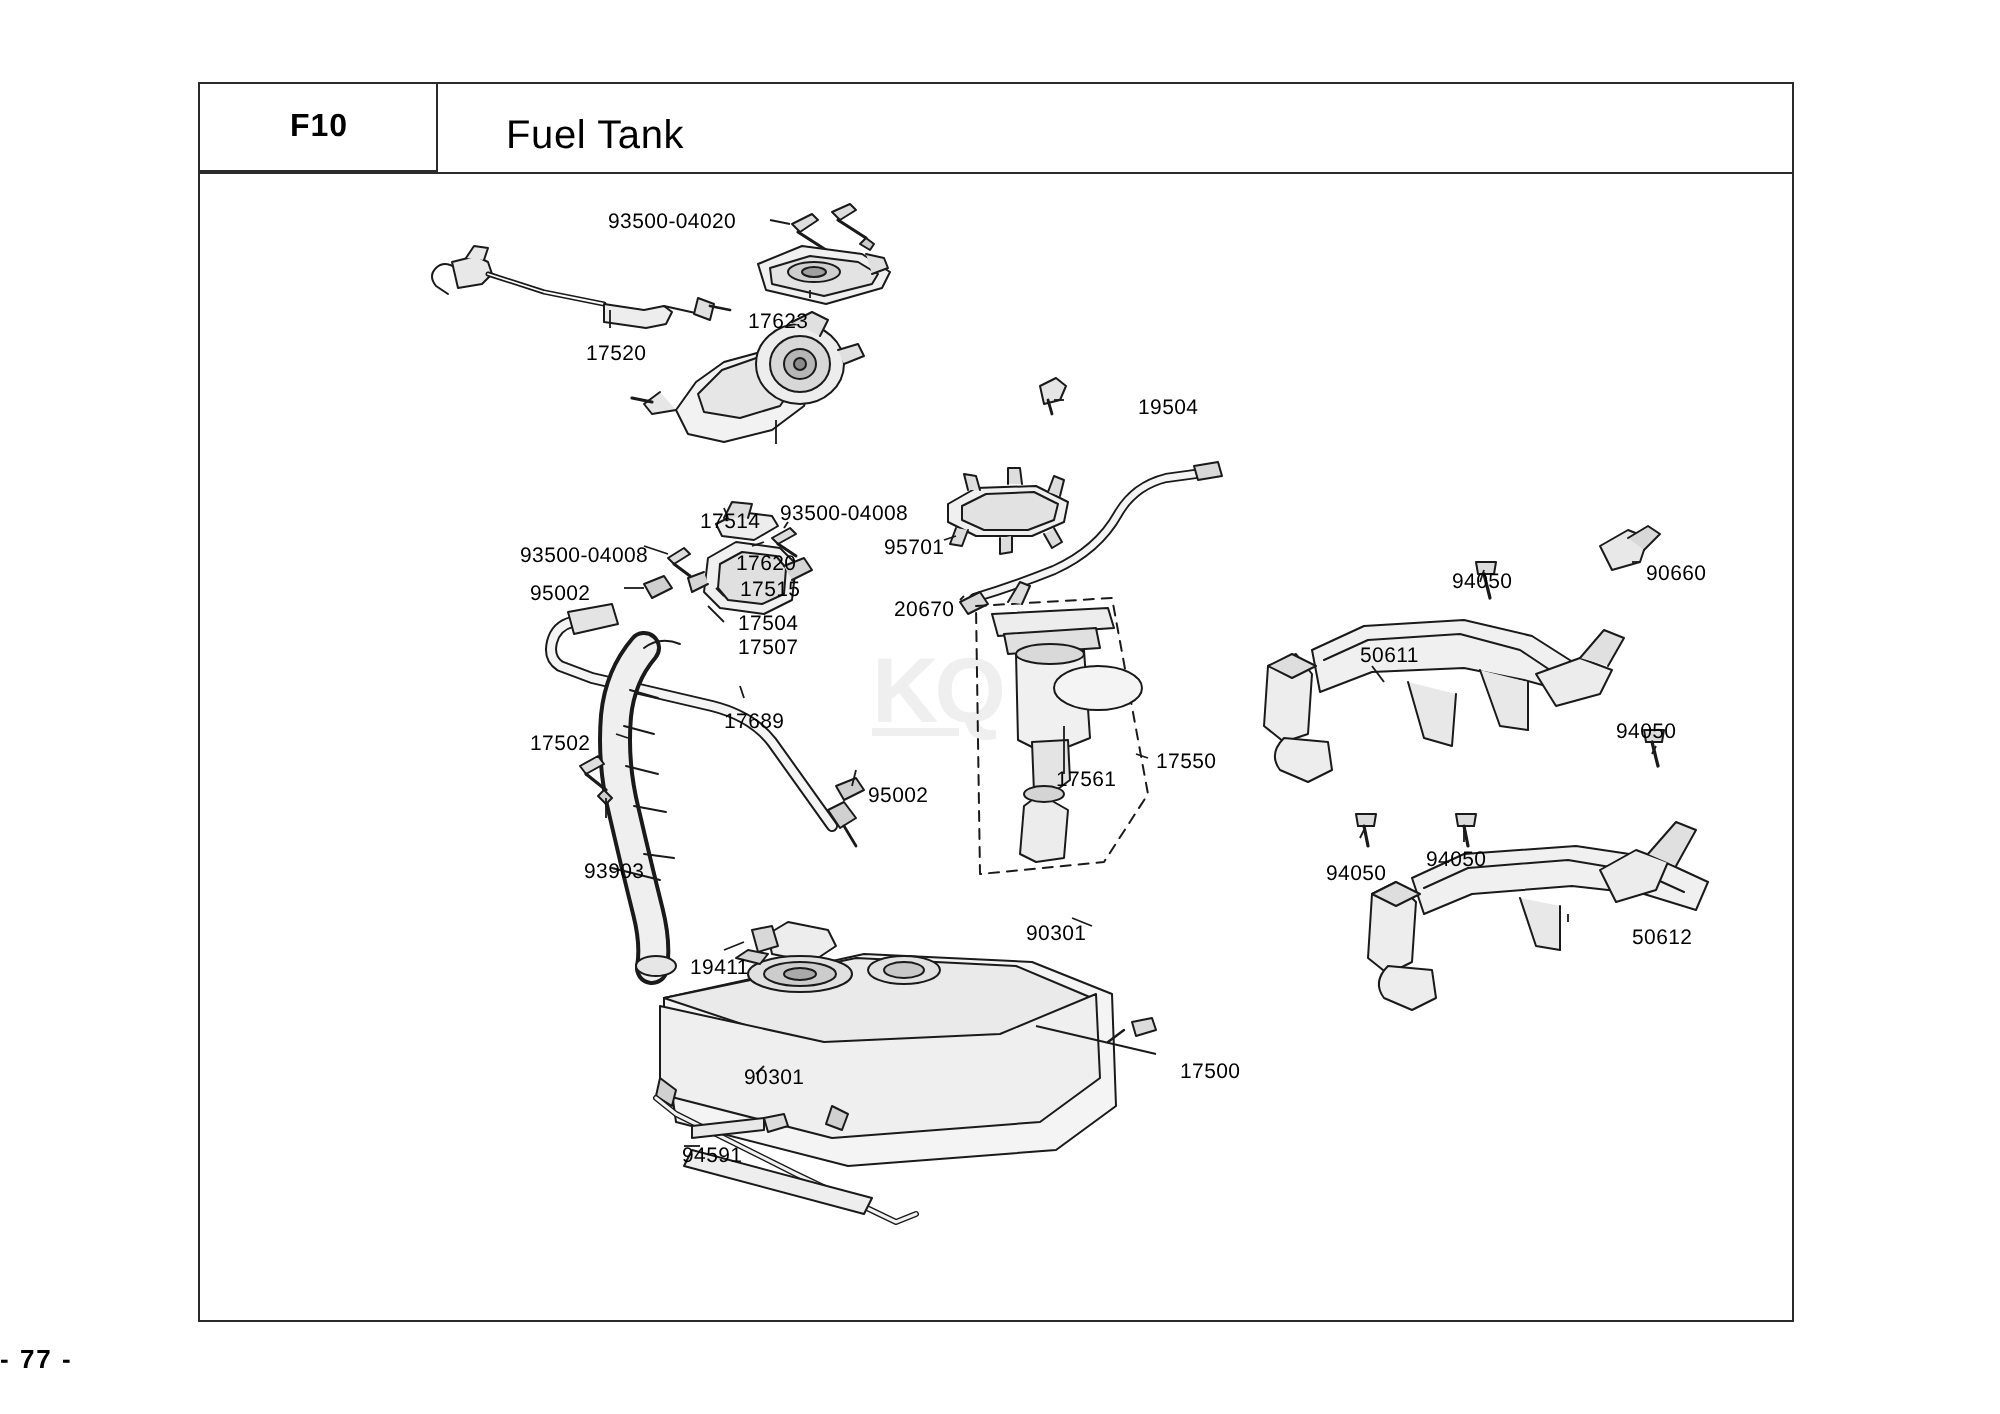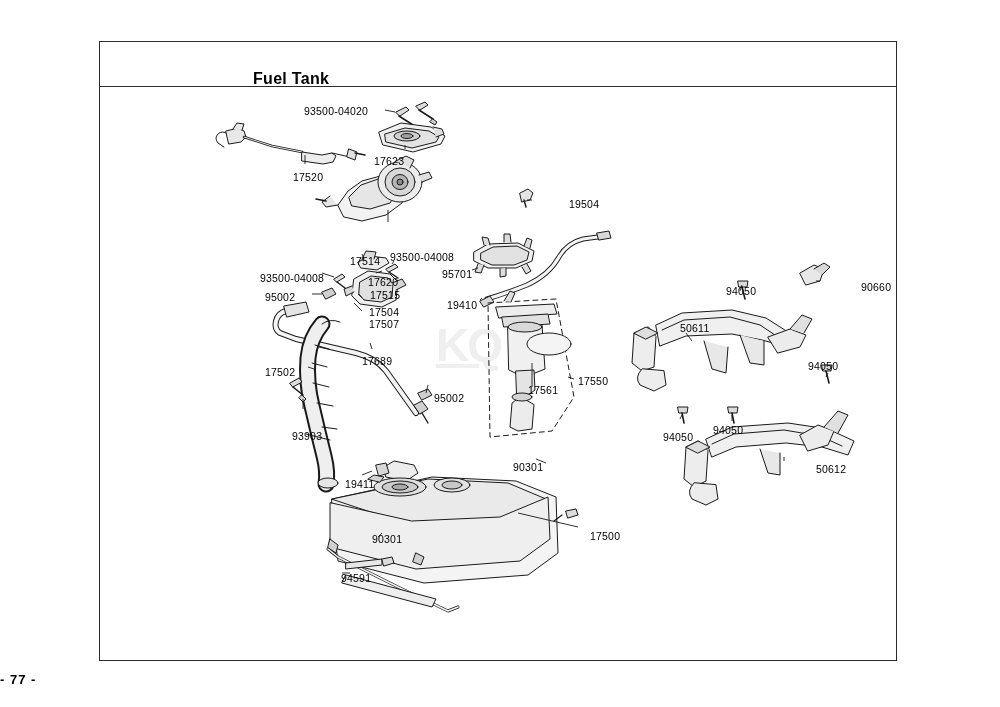--- a/index.html
+++ b/index.html
@@ -46,23 +46,23 @@
     position: absolute;
     left: 45px;
     top: 13px;
     font-size: 16px;
     font-weight: bold;
     letter-spacing: 0.5px;
   }
   .title-name {
     position: absolute;
     left: 253px;
-    top: 70px;
-    font-size: 16px;
-    font-weight: bold;
+    top: 57px;
+    font-size: 20px;
+    font-weight: normal;
     letter-spacing: 0.3px;
   }
   .header-rule {
     position: absolute;
     left: 99px;
     top: 86px;
     width: 798px;
     height: 0;
     border-top: 1px solid #2b2b2b;
   }
@@ -104,20 +104,23 @@
     user-select: none;
   }
 </style>
 </head>
 <body>
 
 <div id="page">
 
   <div class="sheet"></div>
   <div class="header-rule"></div>
+  <div class="title-cell">
+    <span class="title-code">F10</span>
+  </div>
   <div class="title-name">Fuel Tank</div>
 
   <div class="wm" style="left:436px; top:318px; font-size:46px; letter-spacing:-2px;text-decoration:underline;">KQ</div>
 
   <div id="drawing">
   <svg width="796" height="573" viewBox="0 0 796 573" xmlns="http://www.w3.org/2000/svg">
     <g fill="none" stroke="#1a1a1a" stroke-width="1" stroke-linejoin="round" stroke-linecap="round">
 
       <path d="M128 47 q-6 -4 -10 0 q-4 4 0 9 l6 4"></path>
       <path d="M126 44 l12 -3 l6 3 l2 6 l-5 5 l-12 2 z" fill="#e8e8e8"></path>
@@ -347,25 +350,25 @@
   <div class="lbl" style="left:304px; top:105px;">93500-04020</div>
   <div class="lbl" style="left:374px; top:155px;">17623</div>
   <div class="lbl" style="left:293px; top:171px;">17520</div>
   <div class="lbl" style="left:541px; top:198px;margin-left:28px;">19504</div>
   <div class="lbl" style="left:368px; top:228px;margin-top:48px;">17620</div>
   <div class="lbl" style="left:350px; top:255px;">17514</div>
   <div class="lbl" style="left:390px; top:251px;">93500-04008</div>
   <div class="lbl" style="left:442px; top:268px;">95701</div>
   <div class="lbl" style="left:260px; top:272px;">93500-04008</div>
   <div class="lbl" style="left:370px; top:273px;margin-top:16px;">17515</div>
-  <div class="lbl" style="left:861px; top:281px;text-align:center;">90660</div>
+  <div class="lbl" style="left:823px; top:281px;text-align:center;">90660</div>
   <div class="lbl" style="left:726px; top:285px;">94050</div>
   <div class="lbl" style="left:265px; top:291px;">95002</div>
   <div class="lbl" style="left:369px; top:306px;">17504</div>
-  <div class="lbl" style="left:447px; top:299px;">19410</div>
+  <div class="lbl" style="left:447px; top:299px;">20670</div>
   <div class="lbl" style="left:369px; top:318px;">17507</div>
   <div class="lbl" style="left:680px; top:322px;">50611</div>
   <div class="lbl" style="left:362px; top:355px;">17689</div>
   <div class="lbl" style="left:808px; top:360px;">94050</div>
   <div class="lbl" style="left:265px; top:366px;">17502</div>
   <div class="lbl" style="left:578px; top:375px;">17550</div>
   <div class="lbl" style="left:528px; top:384px;">17561</div>
   <div class="lbl" style="left:434px; top:392px;">95002</div>
   <div class="lbl" style="left:713px; top:424px;">94050</div>
   <div class="lbl" style="left:663px; top:431px;">94050</div>

